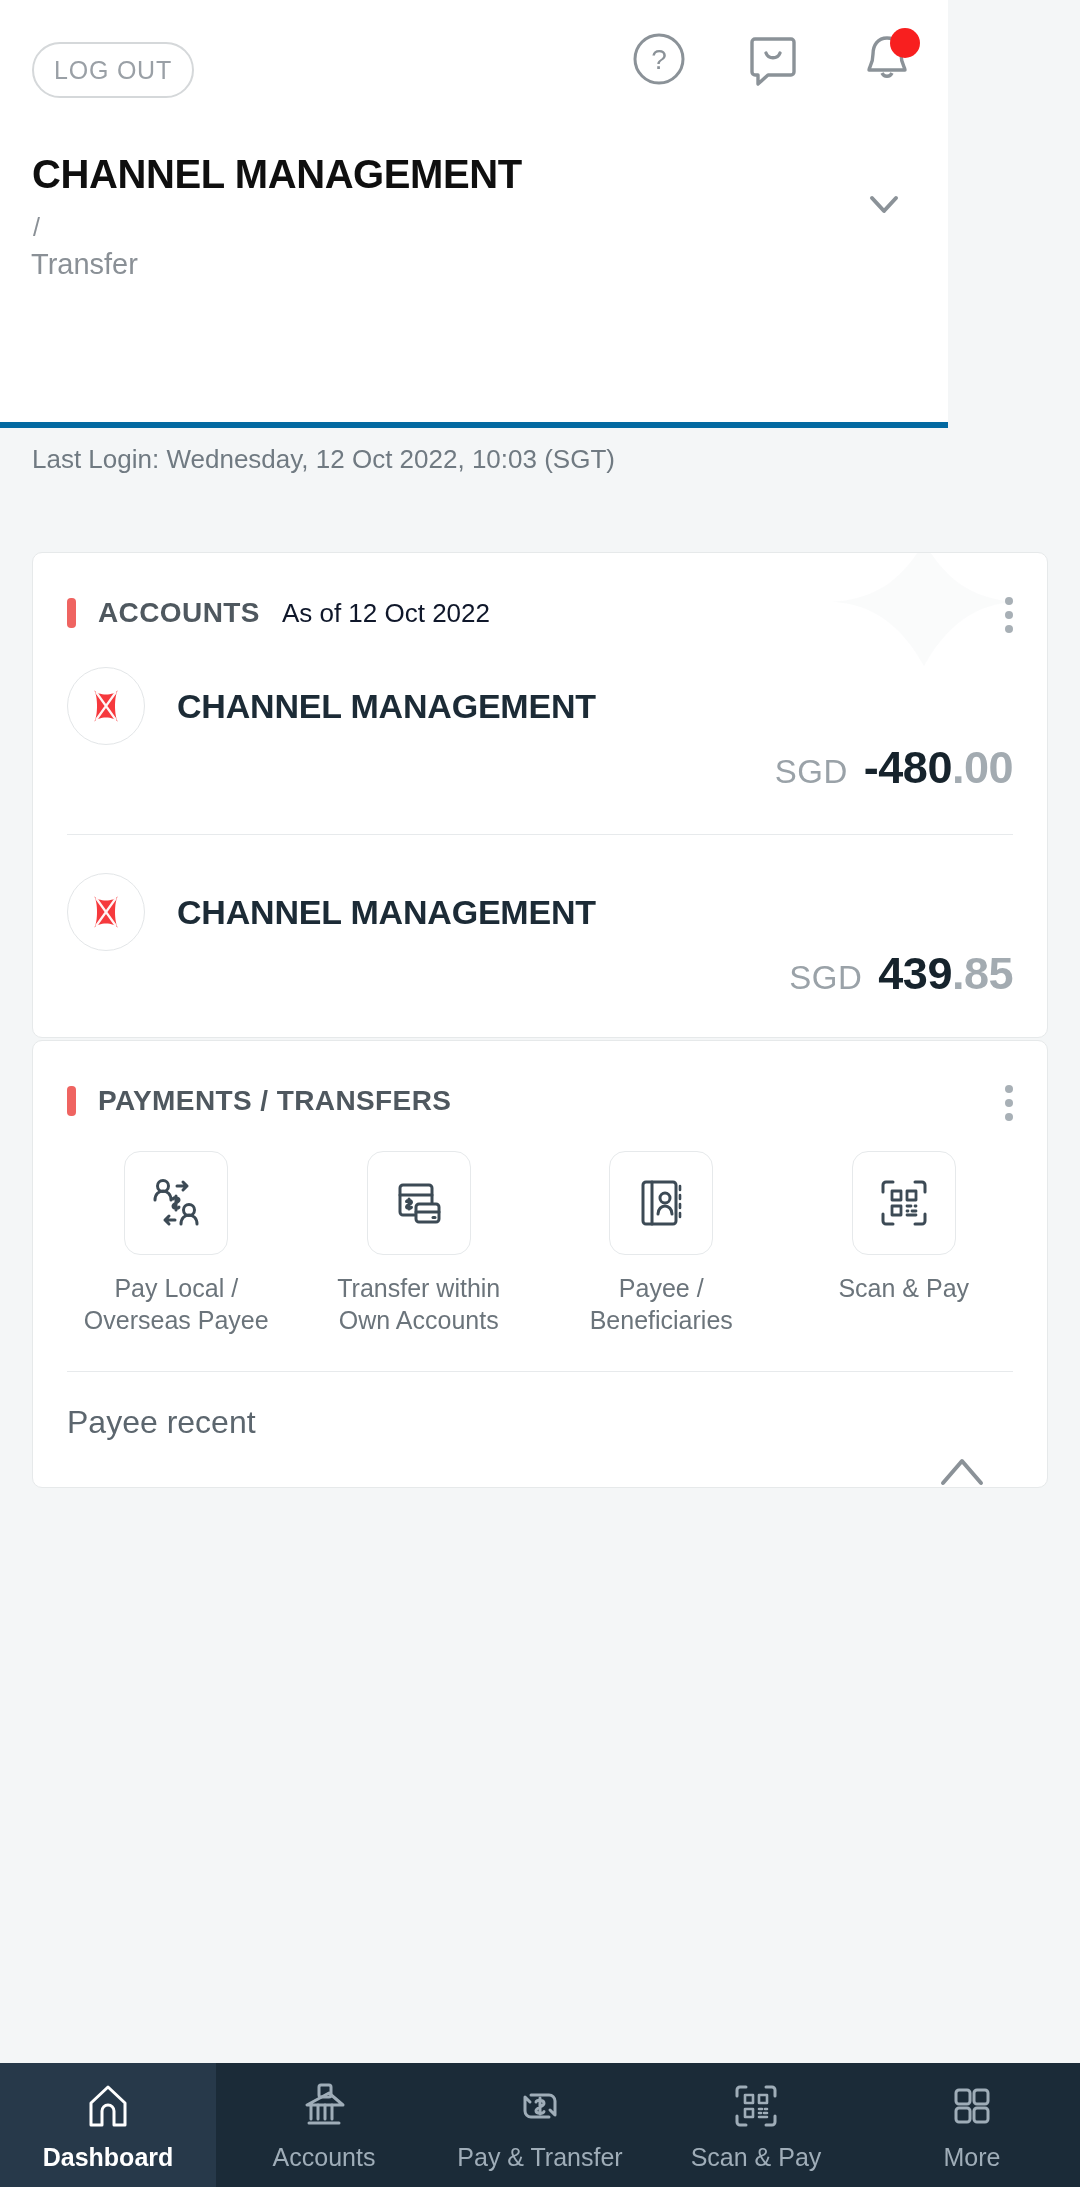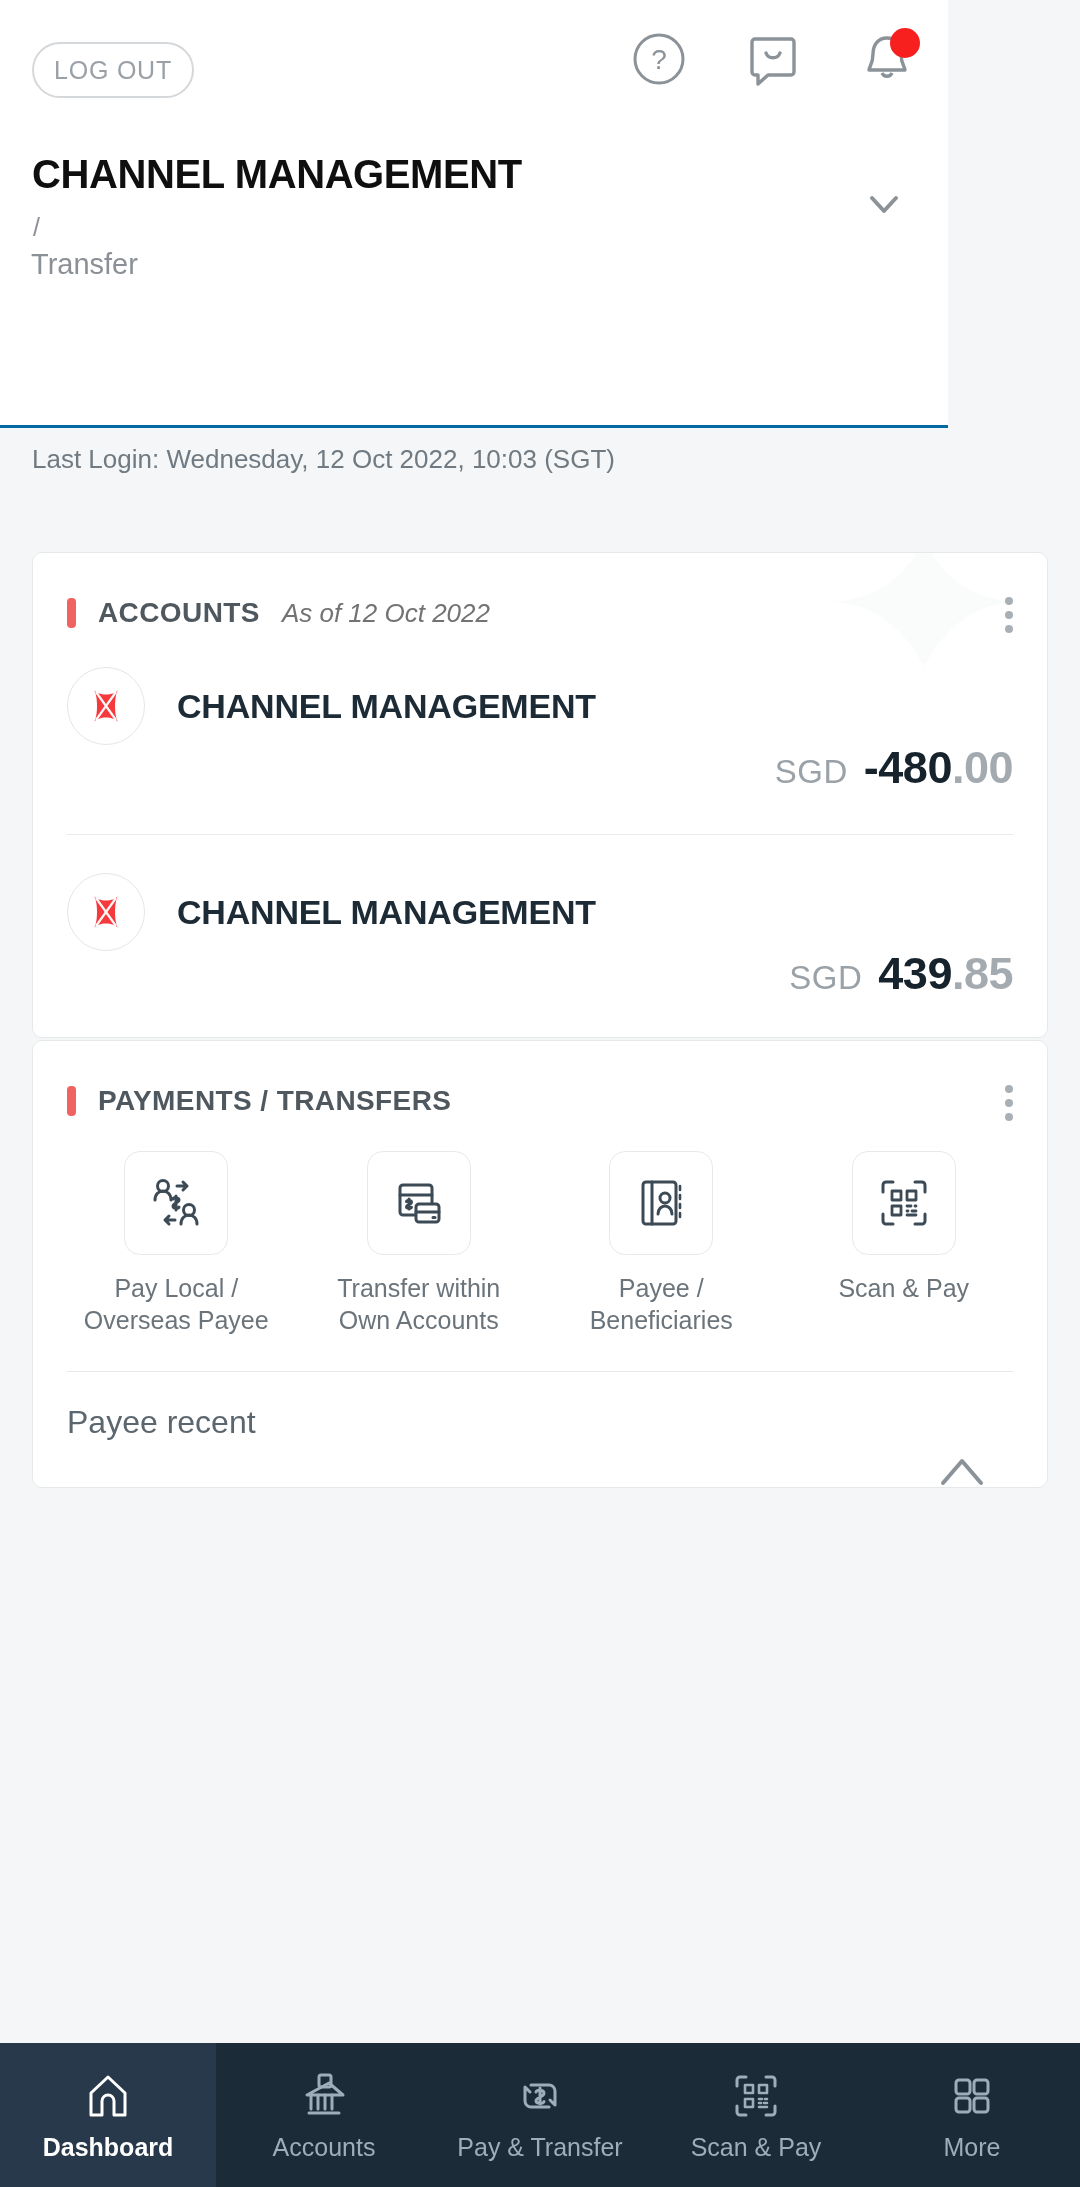--- a/index.html
+++ b/index.html
@@ -11,21 +11,21 @@
     overflow: hidden;
   }
   body { position: relative; }
 
   
   .header-block {
     background: #ffffff;
     width: 948px;
     height: 428px;
     position: relative;
-    border-bottom: 3px solid #0369a1;
+    border-bottom: 6px solid #0369a1;
   }
 
   .logout-btn {
     position: absolute;
     left: 32px;
     top: 42px;
     width: 162px;
     height: 56px;
     border: 2px solid #d5d8da;
     border-radius: 30px;
@@ -137,23 +137,22 @@
     margin-right: 22px;
   }
   .card-title {
     font-size: 28px;
     font-weight: 600;
     color: #4f585f;
     letter-spacing: 0.4px;
   }
   .card-subtitle {
     font-size: 26px;
-    color: #737373;
+    color: #0f172a;
     margin-left: 22px;
-    font-style: italic;
   }
   .kebab {
     position: absolute;
     right: 34px;
     top: 44px;
     width: 8px;
     display: flex;
     flex-direction: column;
     gap: 6px;
     cursor: pointer;
@@ -267,21 +266,21 @@
     cursor: pointer;
   }
   .collapse-caret svg { width: 100%; height: 100%; display: block; }
 
   
   .bottom-nav {
     position: absolute;
     left: 0;
     bottom: 0;
     width: 1080px;
-    height: 144px;
+    height: 124px;
     background: #1b2b38;
     display: flex;
   }
   .nav-item {
     flex: 1;
     display: flex;
     flex-direction: column;
     align-items: center;
     justify-content: center;
     gap: 10px;

